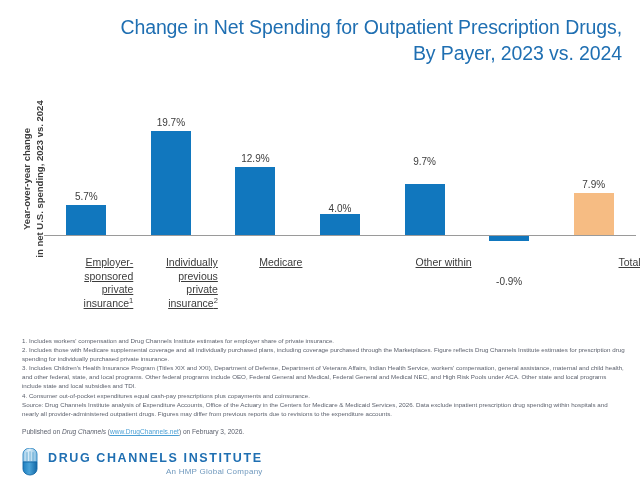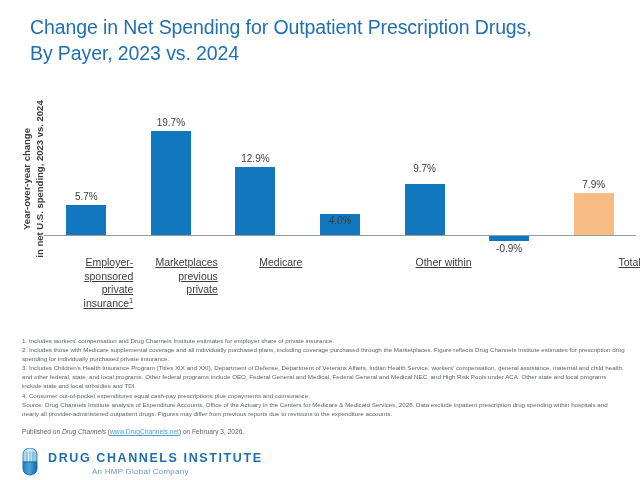--- a/index.html
+++ b/index.html
@@ -11,22 +11,22 @@
     height: 480px;
     background: #ffffff;
     font-family: "Liberation Sans", sans-serif;
     color: #404040;
     overflow: hidden;
     position: relative;
   }
 
   
   .title-block {
-    padding: 14px 40px 0 30px;
-    text-align: left;
+    padding: 14px 18px 0 30px;
+    text-align: right;
   }
   .title-line {
     color: #1F6FB2;
     font-size: 19.5px;
     line-height: 26px;
     font-weight: 400;
     letter-spacing: -0.1px;
     white-space: nowrap;
   }
 
@@ -89,20 +89,21 @@
   .bar.neg {
     top: 148px;
   }
   .bar-value {
     position: absolute;
     left: 50%;
     transform: translateX(-50%);
     font-size: 10px;
     color: #3c3c3c;
     white-space: nowrap;
+    margin-top: 33px;
   }
   .bar-value.above {
     
   }
   .bar-value.below {
     
   }
 
   .cat-label {
     position: absolute;
@@ -150,20 +151,21 @@
   }
 
   
   .logo {
     position: absolute;
     left: 20px;
     top: 448px;
     display: flex;
     align-items: center;
     gap: 8px;
+    text-align: right;
   }
   .logo-text-wrap {
     display: flex;
     flex-direction: column;
     justify-content: center;
   }
   .logo-name {
     color: #1F6FB2;
     font-size: 12.5px;
     font-weight: bold;
@@ -203,39 +205,40 @@
             <div>Employer-</div>
             <div>sponsored</div>
             <div>private</div>
             <div>insurance<sup>1</sup></div>
           </div>
         </div>
         <div class="bar-slot" style="left: 84.5714px; width: 84.5714px;">
           <div class="bar pos" style="height: 104.41px; background: rgb(17, 119, 190);"></div>
           <div class="bar-value above" style="bottom: 200.41px;">19.7%</div>
           <div class="cat-label">
-            <div>Marketplaces</div>
+            <div>Individually</div>
             <div>previous</div>
             <div>private</div>
+            <div>insurance<sup>2</sup></div>
           </div>
         </div>
         <div class="bar-slot" style="left: 169.143px; width: 84.5714px;">
           <div class="bar pos" style="height: 68.37px; background: rgb(17, 119, 190);"></div>
           <div class="bar-value above" style="bottom: 164.37px;">12.9%</div>
           <div class="cat-label">
             <div>Medicare</div>
           </div>
         </div>
         <div class="bar-slot" style="left: 253.714px; width: 84.5714px;">
           <div class="bar pos" style="height: 21.2px; background: rgb(17, 119, 190);"></div>
-          <div class="bar-value above" style="bottom: 102px; font-style: italic;">4.0%</div>
+          <div class="bar-value above" style="bottom: 114px;">4.0%</div>
         </div>
         <div class="bar-slot" style="left: 338.286px; width: 84.5714px;">
           <div class="bar pos" style="height: 51.41px; background: rgb(17, 119, 190);"></div>
-          <div class="bar-value above" style="bottom: 154px; text-align: center;">9.7%</div>
+          <div class="bar-value above" style="bottom: 161px; text-align: center;">9.7%</div>
           <div class="cat-label">
             <div>Other within</div>
           </div>
         </div>
         <div class="bar-slot" style="left: 422.857px; width: 84.5714px;">
           <div class="bar neg" style="height: 4.77px; background: rgb(17, 119, 190);"></div>
           <div class="bar-value below" style="top: 154.77px;">-0.9%</div>
         </div>
         <div class="bar-slot" style="left: 507.429px; width: 84.5714px;">
           <div class="bar pos" style="height: 41.87px; background: rgb(246, 188, 131);"></div>

